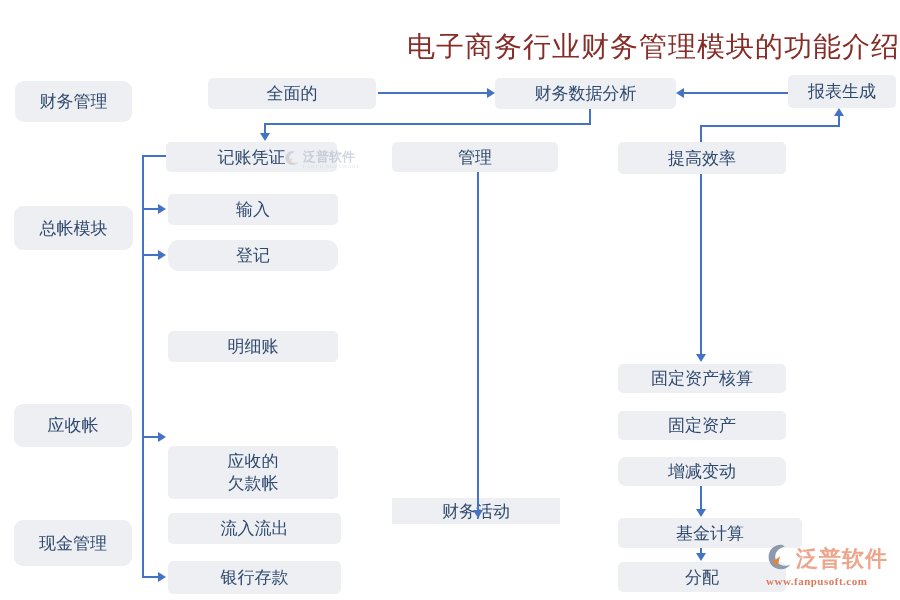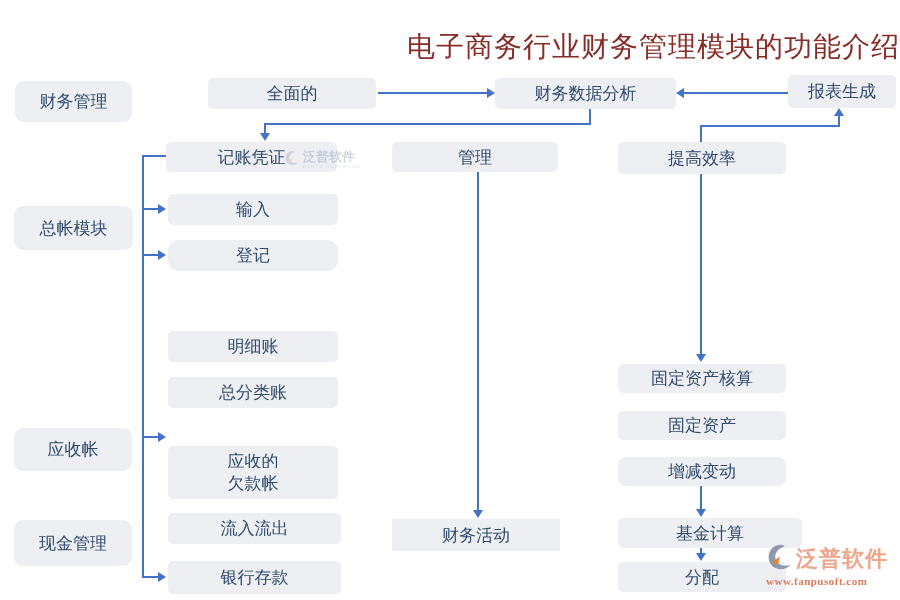--- a/index.html
+++ b/index.html
@@ -37,41 +37,40 @@
 </style>
 </head>
 <body>
 
 <div class="stage">
 
   <div class="title">电子商务行业财务管理模块的功能介绍</div>
 
   <div class="box side" style="left:15px;top:81px;width:117px;height:41px;">财务管理</div>
   <div class="box side" style="left:14px;top:206px;width:119px;height:44px;">总帐模块</div>
-  <div class="box side" style="left:14px;top:428px;width:118px;height:43px;">应收帐</div>
+  <div class="box side" style="left:14px;top:404px;width:118px;height:43px;">应收帐</div>
   <div class="box side" style="left:14px;top:520px;width:118px;height:46px;">现金管理</div>
 
   <div class="box" style="left:208px;top:78px;width:168px;height:31px;">全面的</div>
   <div class="box" style="left:495px;top:78px;width:181px;height:31px;">财务数据分析</div>
   <div class="box" style="left:788px;top:75px;width:108px;height:33px;">报表生成</div>
 
   <div class="box" style="left:166px;top:142px;width:171px;height:30px;">记账凭证</div>
   <div class="box" style="left:392px;top:142px;width:166px;height:30px;">管理</div>
   <div class="box" style="left:618px;top:142px;width:168px;height:32px;">提高效率</div>
 
   <div class="box" style="left:168px;top:194px;width:170px;height:31px;">输入</div>
   <div class="box" style="left:168px;top:240px;width:170px;height:31px;border-radius:11px;">登记</div>
   <div class="box" style="left:168px;top:331px;width:170px;height:31px;">明细账</div>
-  <div class="box" style="left:168px;top:377px;width:170px;height:31px;">总分类账</div>
   <div class="box" style="left:168px;top:422px;width:170px;height:31px;margin-top:24px;">应收的</div>
   <div class="box" style="left:168px;top:468px;width:170px;height:31px;">欠款帐</div>
   <div class="box" style="left:168px;top:513px;width:173px;height:31px;">流入流出</div>
   <div class="box" style="left:168px;top:561px;width:173px;height:33px;">银行存款</div>
 
-  <div class="box" style="left:392px;top:519px;width:168px;height:32px;border-radius:0;">财务活动</div>
+  <div class="box" style="left:392px;top:498px;width:168px;height:26px;border-radius:0;">财务活动</div>
 
   <div class="box" style="left:618px;top:364px;width:168px;height:29px;">固定资产核算</div>
   <div class="box" style="left:618px;top:411px;width:168px;height:29px;">固定资产</div>
   <div class="box" style="left:618px;top:457px;width:168px;height:29px;border-radius:8px;">增减变动</div>
   <div class="box" style="left:618px;top:518px;width:184px;height:30px;">基金计算</div>
   <div class="box" style="left:618px;top:562px;width:168px;height:30px;">分配</div>
 
   <div class="ln" style="left:378px;top:92px;width:109px;height:2px;"></div>
   <div class="ar ar-r" style="left:487px;top:88px;"></div>
 

